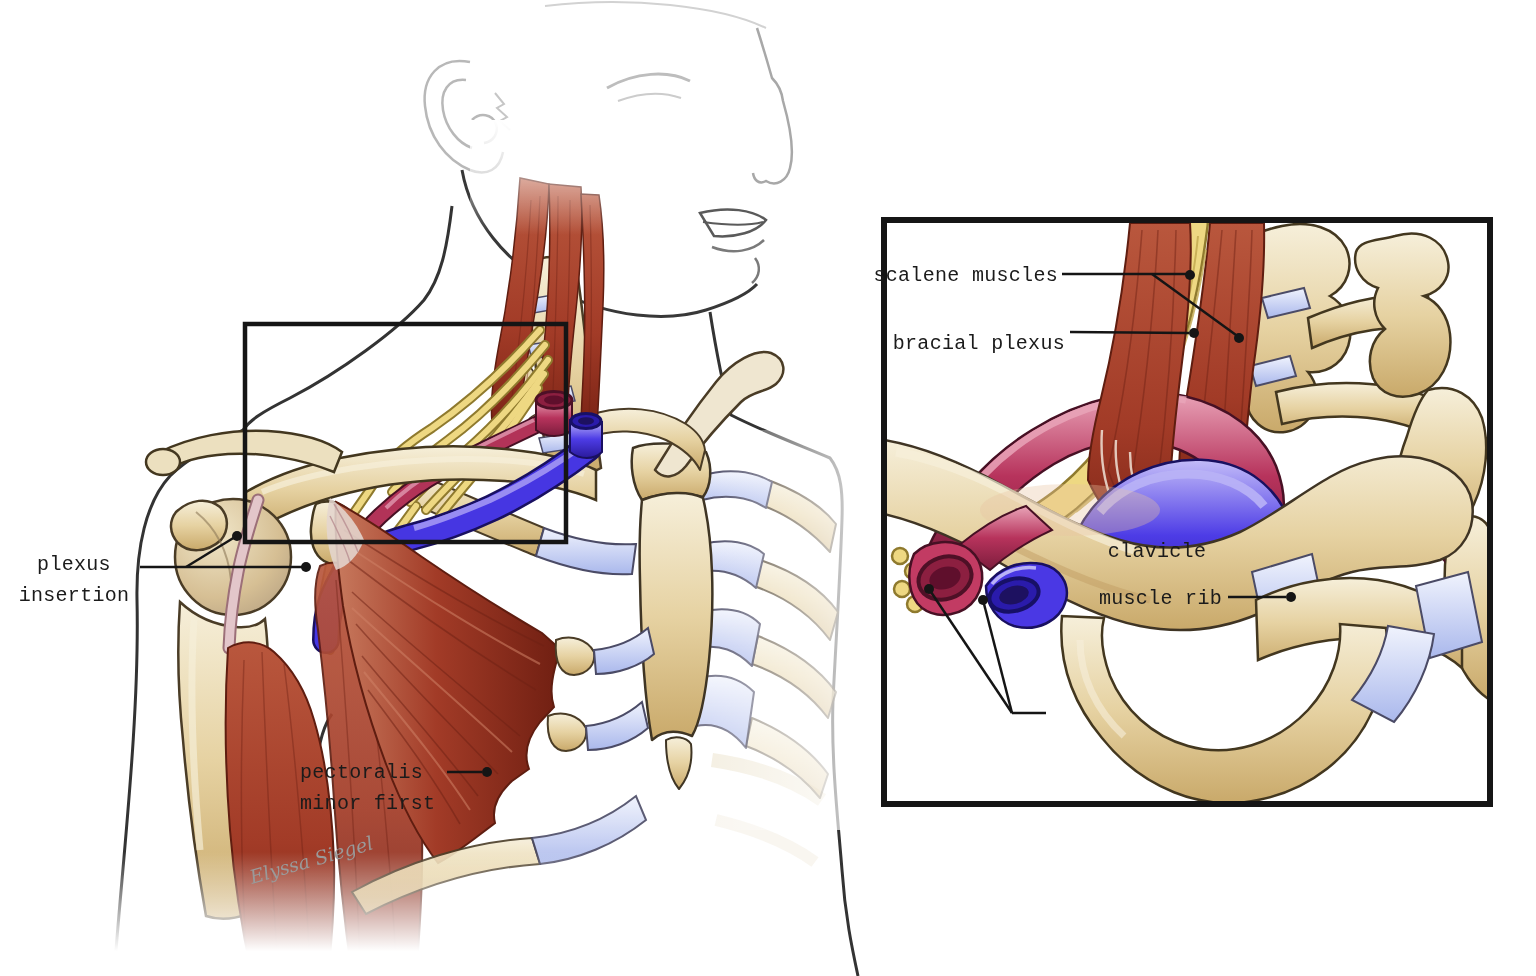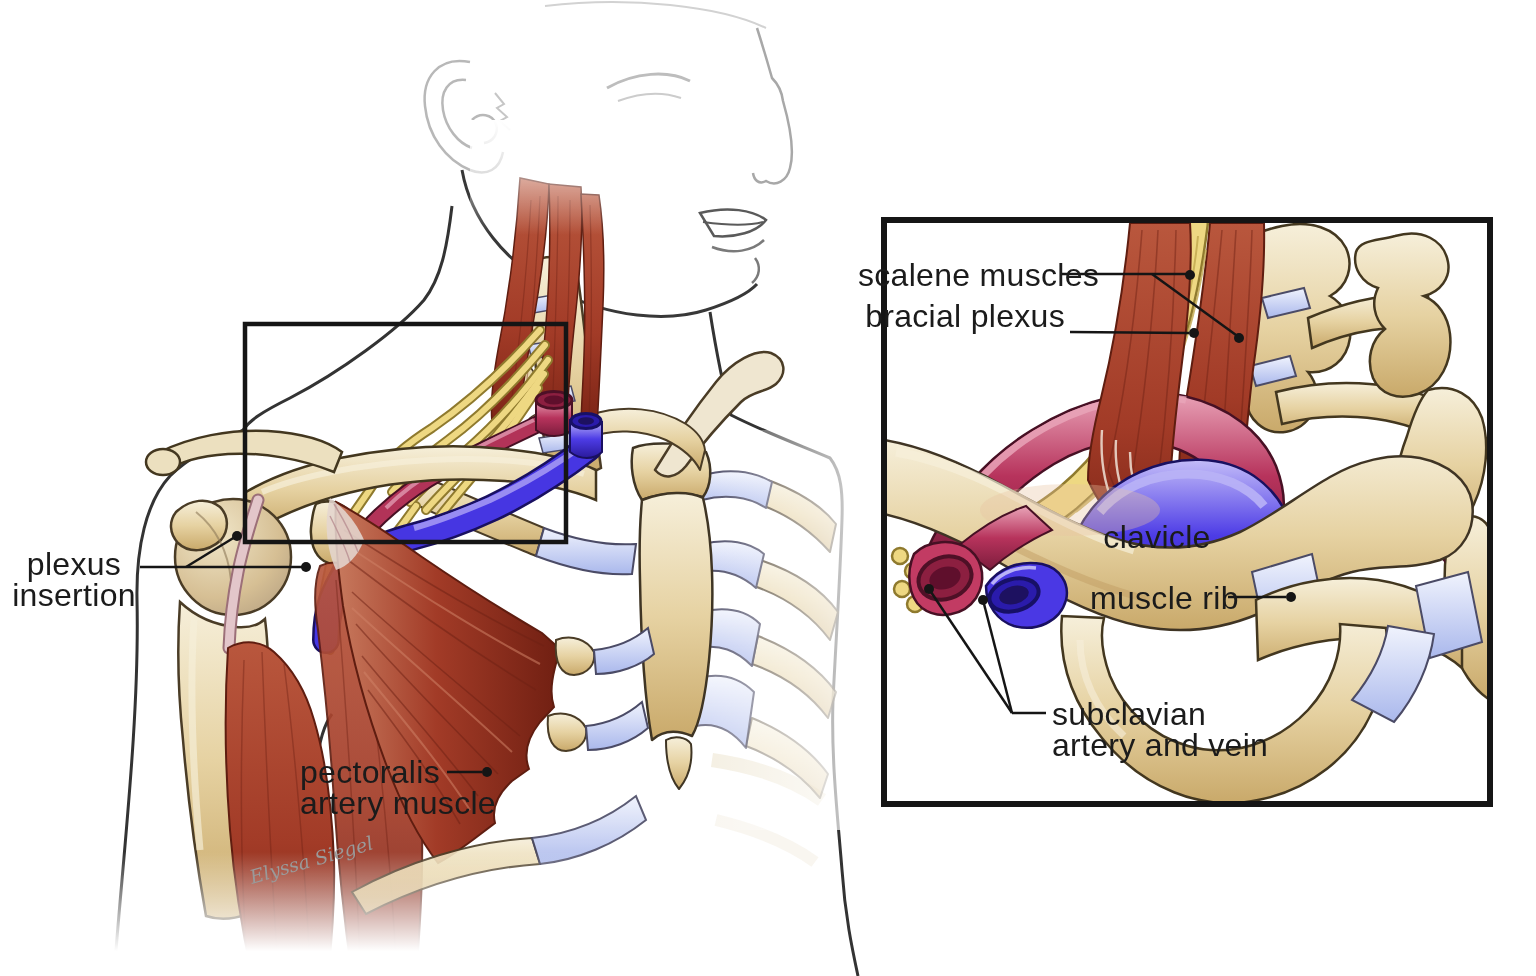--- a/index.html
+++ b/index.html
@@ -1,20 +1,20 @@
 <!DOCTYPE html>
 <html><head>
 <meta charset="utf-8">
 <style>
   html,body{margin:0;padding:0;background:#ffffff;}
   #stage{position:relative;width:1536px;height:976px;background:#ffffff;overflow:hidden;
          font-family:"Liberation Sans",sans-serif;}
   #art{position:absolute;left:0;top:0;}
-  .lbl{position:absolute;color:#1b1b1b;font-size:32px;line-height:31px;letter-spacing:.3px;
-       font-family:Liberation Sans, sans-serif;white-space:nowrap;}
+  .lbl{position:absolute;color:#1b1b1b;font-size:20px;line-height:31px;letter-spacing:.3px;
+       font-family:Liberation Mono, monospace;white-space:nowrap;}
   .lbl.center{text-align:center;}
   .lbl.right{text-align:right;}
 </style>
 </head>
 <body>
 
 <div id="stage">
 
 <svg id="art" width="1536" height="976" viewBox="0 0 1536 976">
   <defs>
@@ -415,29 +415,25 @@
   </g>
 </svg>
 
 <div class="lbl center" style="left:6px;top:549px;width:136px;">
   <div>plexus</div>
   <div>insertion</div>
 </div>
 
 <div class="lbl" style="left:300px;top:757px;">
   <div>pectoralis</div>
-  <div>artery muscle</div>
+  <div>minor first</div>
 </div>
 
 <div class="lbl right" style="left:858px;top:260px;width:200px;">scalene muscles</div>
 
-<div class="lbl right" style="left:858px;top:301px;width:207px;">bracial plexus</div>
-
-<div class="lbl center" style="left:1092px;top:522px;width:130px;">clavicle</div>
+<div class="lbl right" style="left:858px;top:328px;width:207px;">bracial plexus</div>
+
+<div class="lbl center" style="left:1092px;top:536px;width:130px;">clavicle</div>
 
 <div class="lbl right" style="left:1090px;top:583px;width:132px;">muscle rib</div>
 
-<div class="lbl" style="left:1052px;top:699px;">
-  <div>subclavian</div>
-  <div>artery and vein</div>
+
 </div>
 
-</div>
-
 </body></html>

